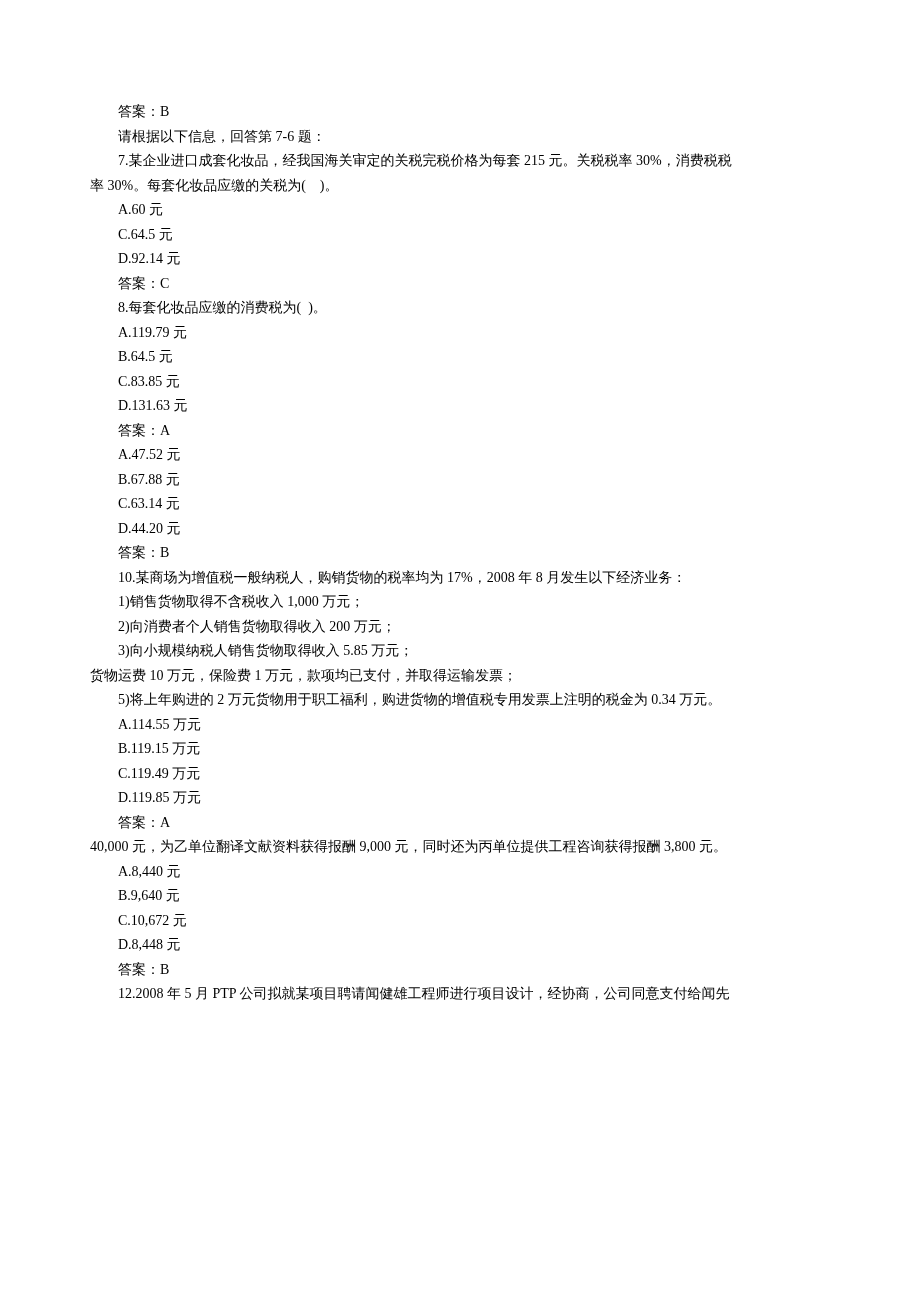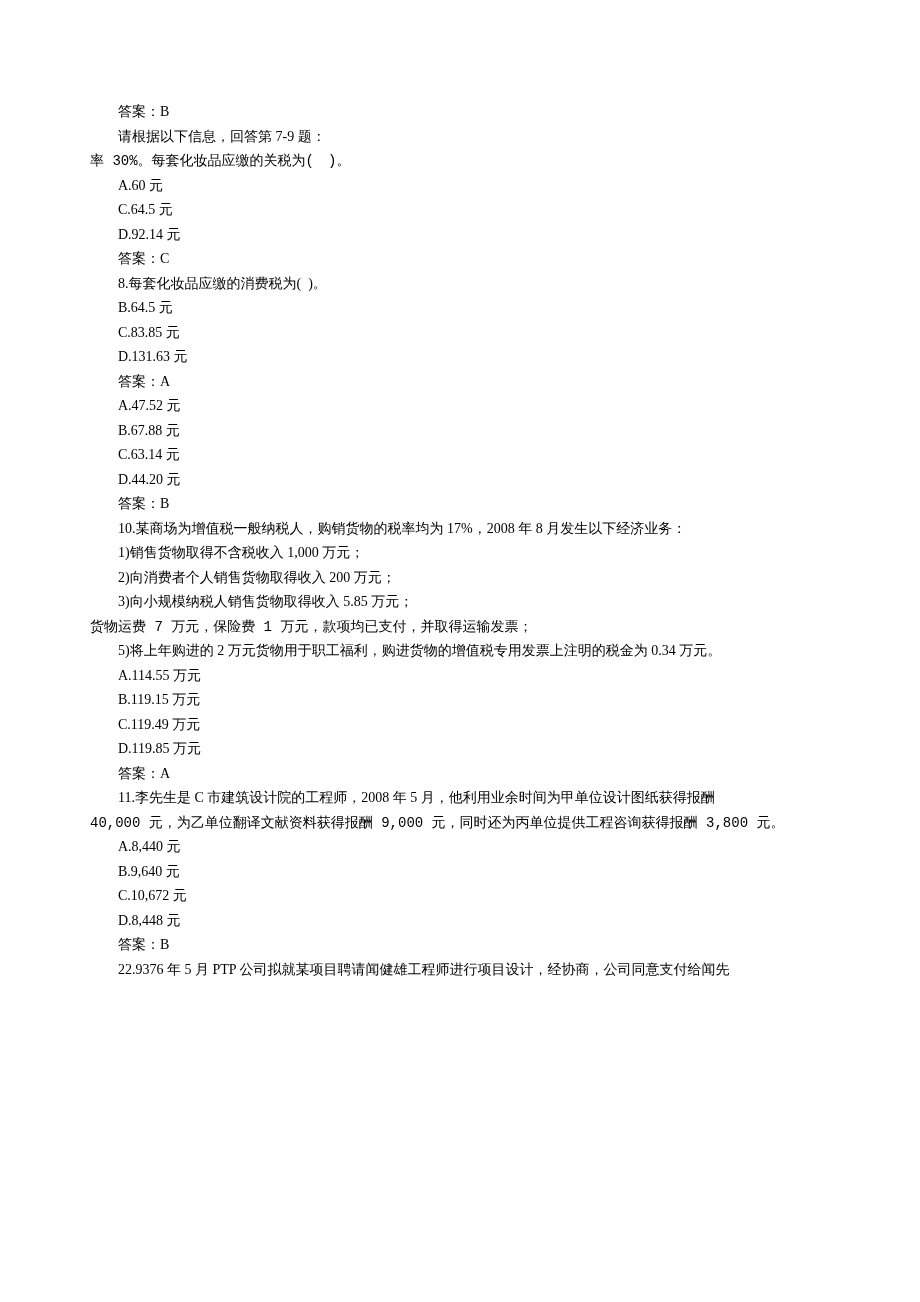--- a/index.html
+++ b/index.html
@@ -12,56 +12,56 @@
       width: 920px;
       box-sizing: border-box;
       background: #fff;
     }
     .line {
       white-space: pre-wrap;
       text-indent: 2em;
     }
     .noindent {
       text-indent: 0;
-      font-family: Liberation Mono, monospace;
     }
   </style>
 </head>
 <body>
 
 <div id="container">
     <div class="line">答案：B</div>
-    <div class="line">请根据以下信息，回答第 7-9 题：</div>
+    <div class="line">请根据以下信息，回答第 7-6 题：</div>
+    <div class="line">7.某企业进口成套化妆品，经我国海关审定的关税完税价格为每套 215 元。关税税率 30%，消费税税</div>
     <div class="line noindent">率 30%。每套化妆品应缴的关税为(　)。</div>
     <div class="line">A.60 元</div>
     <div class="line">C.64.5 元</div>
     <div class="line">D.92.14 元</div>
     <div class="line">答案：C</div>
     <div class="line">8.每套化妆品应缴的消费税为(  )。</div>
+    <div class="line">A.119.79 元</div>
     <div class="line">B.64.5 元</div>
     <div class="line">C.83.85 元</div>
     <div class="line">D.131.63 元</div>
     <div class="line">答案：A</div>
     <div class="line">A.47.52 元</div>
     <div class="line">B.67.88 元</div>
     <div class="line">C.63.14 元</div>
     <div class="line">D.44.20 元</div>
     <div class="line">答案：B</div>
     <div class="line">10.某商场为增值税一般纳税人，购销货物的税率均为 17%，2008 年 8 月发生以下经济业务：</div>
     <div class="line">1)销售货物取得不含税收入 1,000 万元；</div>
     <div class="line">2)向消费者个人销售货物取得收入 200 万元；</div>
     <div class="line">3)向小规模纳税人销售货物取得收入 5.85 万元；</div>
-    <div class="line noindent">货物运费 7 万元，保险费 1 万元，款项均已支付，并取得运输发票；</div>
+    <div class="line noindent">货物运费 10 万元，保险费 1 万元，款项均已支付，并取得运输发票；</div>
     <div class="line">5)将上年购进的 2 万元货物用于职工福利，购进货物的增值税专用发票上注明的税金为 0.34 万元。</div>
     <div class="line">A.114.55 万元</div>
     <div class="line">B.119.15 万元</div>
     <div class="line">C.119.49 万元</div>
     <div class="line">D.119.85 万元</div>
     <div class="line">答案：A</div>
-    <div class="line">11.李先生是 C 市建筑设计院的工程师，2008 年 5 月，他利用业余时间为甲单位设计图纸获得报酬</div>
     <div class="line noindent">40,000 元，为乙单位翻译文献资料获得报酬 9,000 元，同时还为丙单位提供工程咨询获得报酬 3,800 元。</div>
     <div class="line">A.8,440 元</div>
     <div class="line">B.9,640 元</div>
     <div class="line">C.10,672 元</div>
     <div class="line">D.8,448 元</div>
     <div class="line">答案：B</div>
-    <div class="line">22.9376 年 5 月 PTP 公司拟就某项目聘请闻健雄工程师进行项目设计，经协商，公司同意支付给闻先</div>
+    <div class="line">12.2008 年 5 月 PTP 公司拟就某项目聘请闻健雄工程师进行项目设计，经协商，公司同意支付给闻先</div>
   </div>
 
 </body></html>

